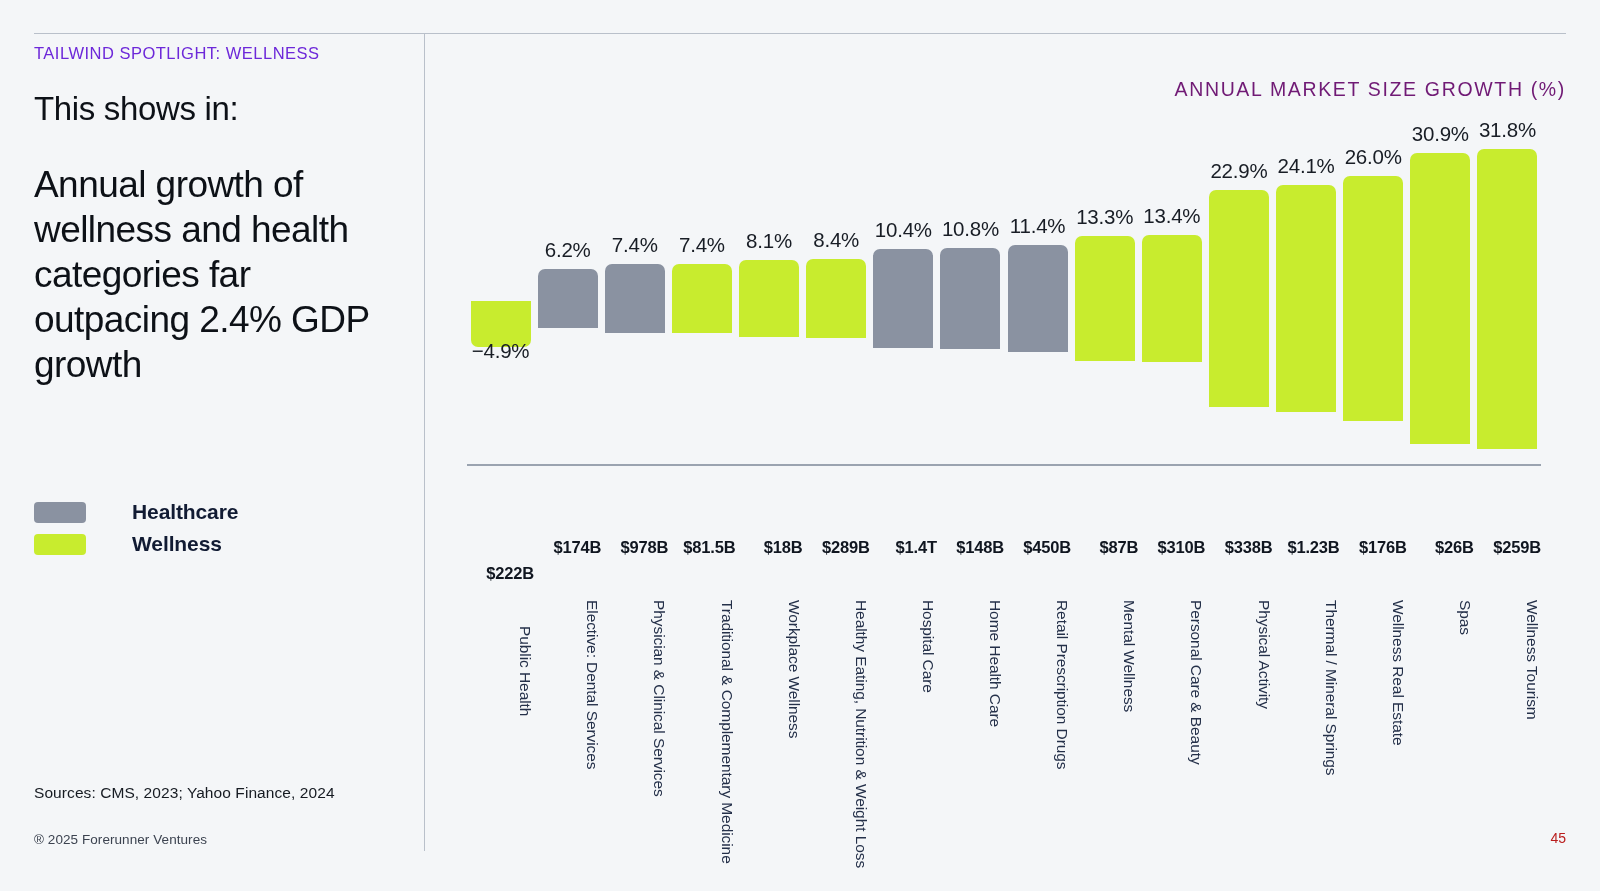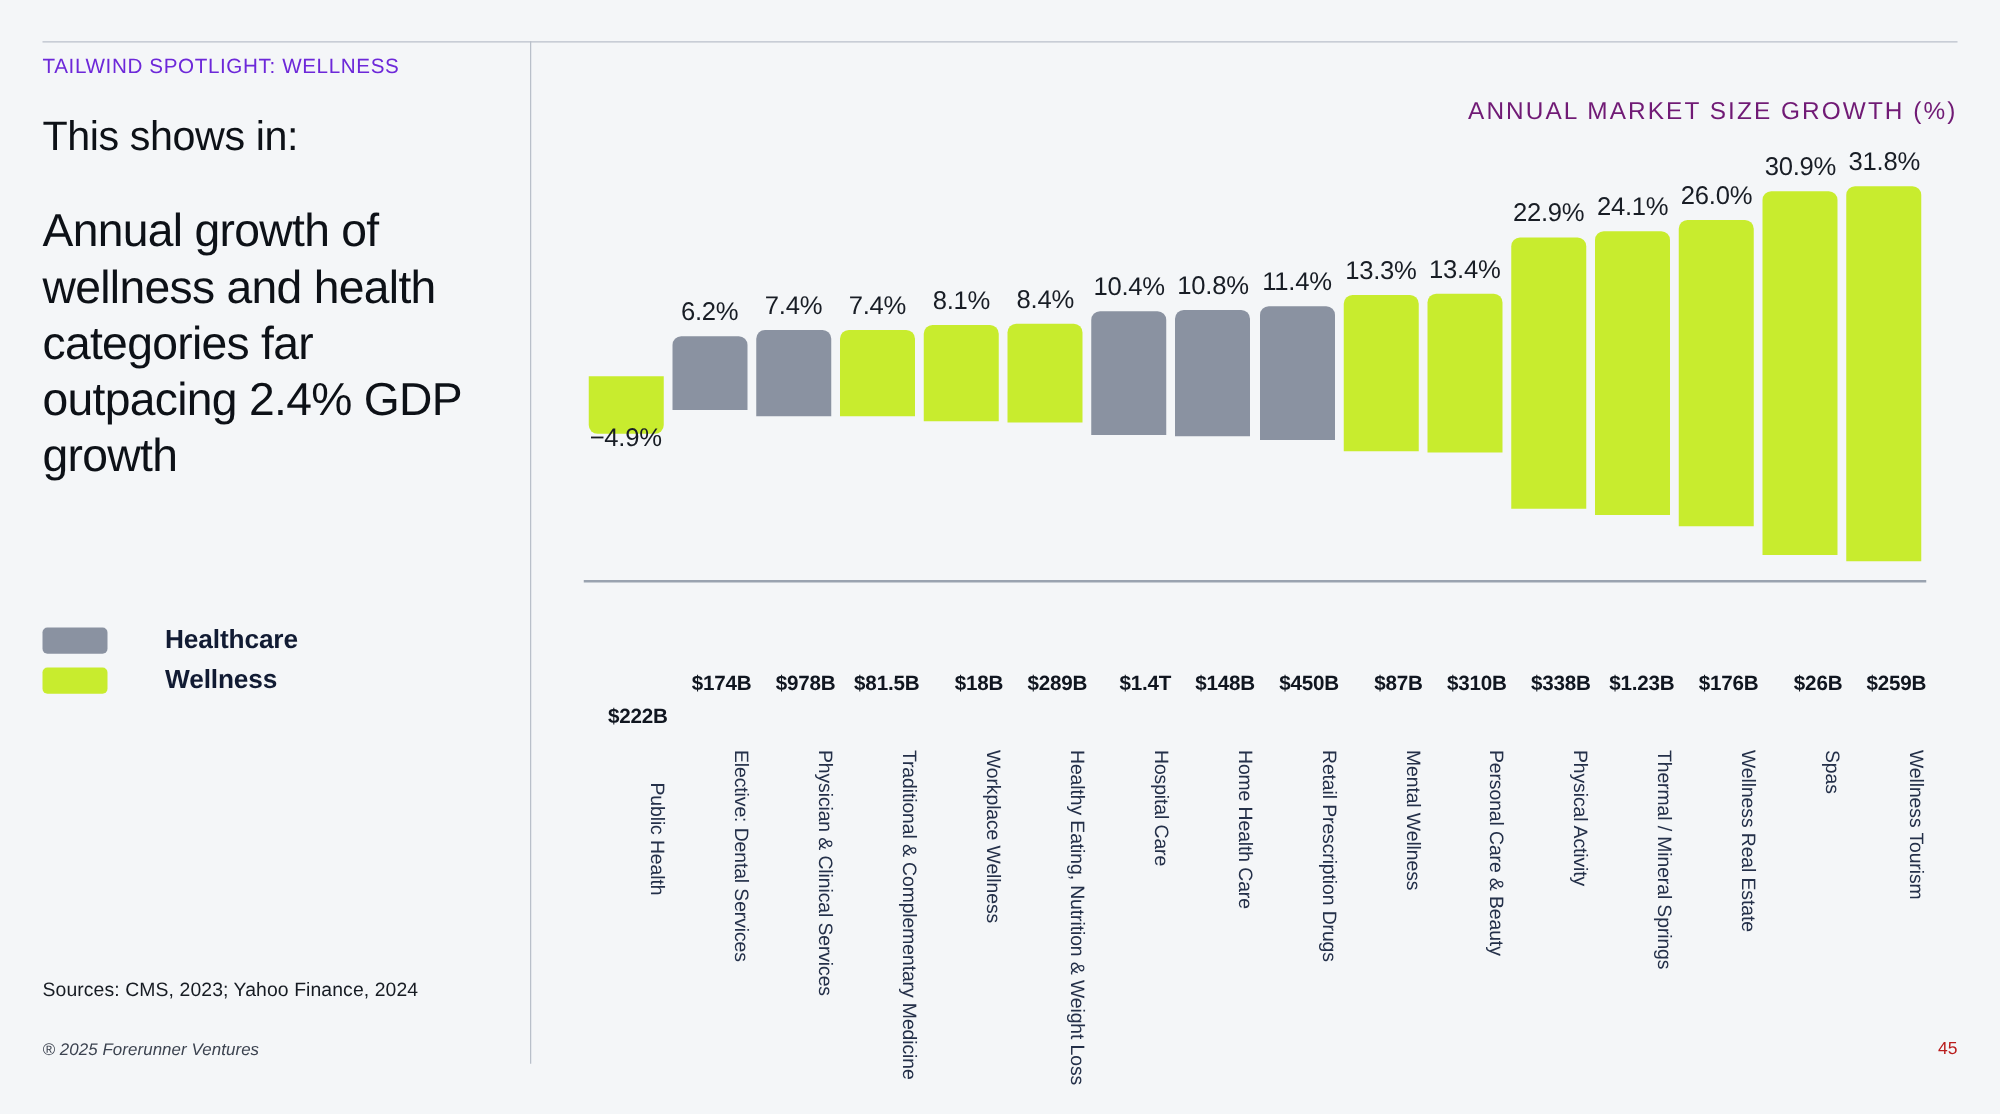--- a/index.html
+++ b/index.html
@@ -61,21 +61,21 @@
     margin-left: 26px;
   }
 
   
   .sources {
     position: absolute; left: 34px; top: 784px;
     font-size: 15.5px; color: #161b22; letter-spacing: .005em;
   }
   .copyright {
     position: absolute; left: 34px; top: 832px;
-    font-size: 13.5px; color: #3c4350; letter-spacing: .005em; font-style: italic;
+    font-size: 13.5px; color: #3c4350; letter-spacing: .005em;
   }
   .page-no {
     position: absolute; right: 34px; top: 830px;
     font-size: 14px; color: #b91c1c;
   }
 
   
   .chart-title {
     position: absolute; right: 34px; top: 78px;
     font-size: 19.5px; letter-spacing: .085em; color: #701a75;

